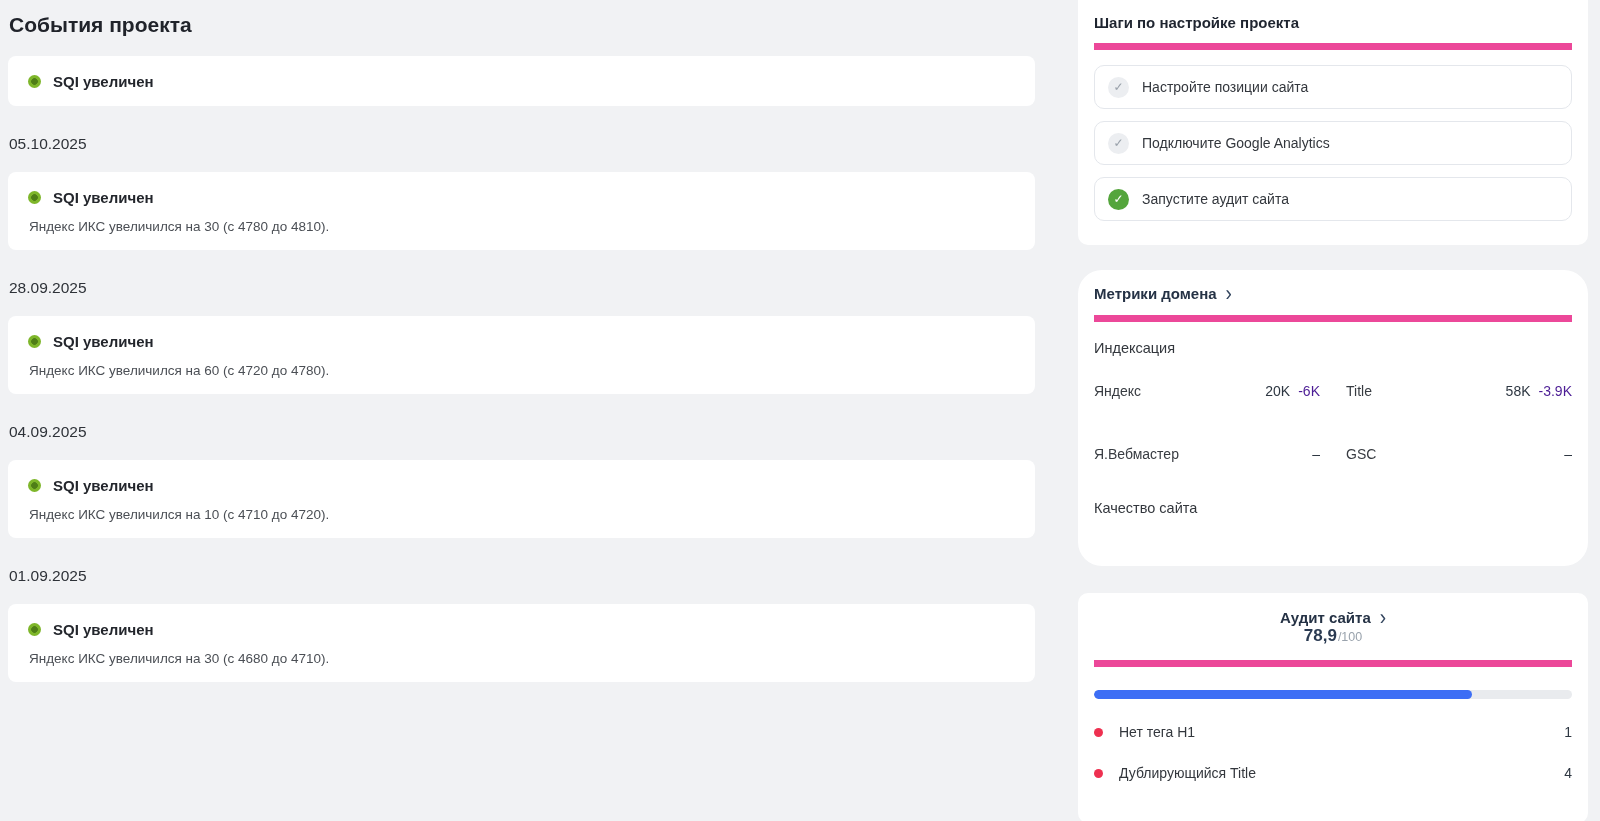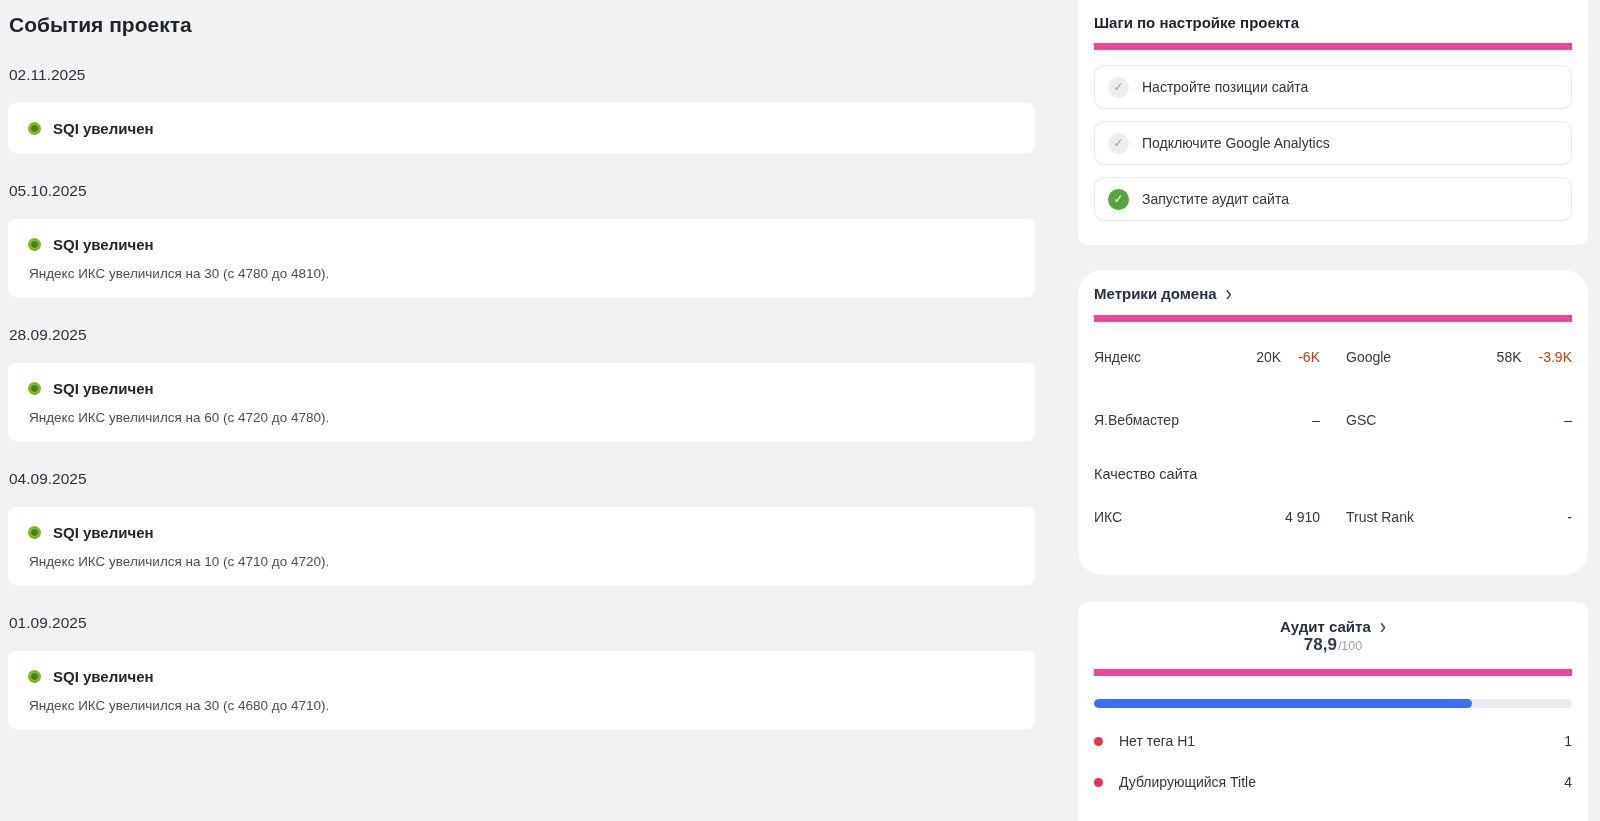--- a/index.html
+++ b/index.html
@@ -49,21 +49,21 @@
   
   .metrics-card{margin-top:25px;padding:0 16px 50px;border-radius:24px;}
   .m-heading{font-size:14.5px;color:#33373d;margin:18px 0 0;}
   .m-heading.second{margin-top:38px;}
   .m-row{display:flex;margin-top:27px;}
   .m-row.wide-gap{margin-top:47px;}
   .m-cell{flex:1;display:flex;justify-content:space-between;align-items:baseline;}
   .m-cell + .m-cell{margin-left:26px;}
   .m-label{font-size:14px;color:#383c42;}
   .m-value{font-size:14px;color:#2e3742;white-space:nowrap;}
-  .m-delta{color:#c2410c;margin-left:17px;}
+  .m-delta{color:#4c1d95;margin-left:8px;}
 
   
   .audit-card{margin-top:27px;padding:0 16px;height:230px;}
   .audit-card .card-header{padding:16px 0 14px;flex-direction:column;}
   .score-wrap{display:flex;align-items:baseline;}
   .score{font-size:17px;font-weight:700;color:#2b3b52;}
   .score-max{font-size:12.5px;color:#9aa3ad;margin-left:1px;}
   .progress-track{margin-top:23px;height:9px;background:#e9ebee;border-radius:6px;overflow:hidden;cursor:default;}
   .progress-fill{height:100%;background:#3d6ef5;border-radius:6px;}
   .issue{display:flex;align-items:center;margin-top:25px;cursor:pointer;}
@@ -73,21 +73,20 @@
 </style>
 </head>
 <body>
 
 <div class="layout">
 
   <div class="left-col">
     <div class="page-title">События проекта</div>
 
     <div>
-      <div class="event-date">02.11.2025</div>
       <div class="event-card">
         <div class="ev-head">
           <span class="ev-dot"></span>
           <span class="ev-title">SQI увеличен</span>
         </div>
       </div>
     </div>
 
     <div>
       <div class="event-date">05.10.2025</div>
@@ -155,55 +154,46 @@
     </div>
 
     <div class="card metrics-card">
       <div class="card-header">
         <span class="header-left">
           <span class="card-title">Метрики домена</span>
           <span class="chevron">›</span>
         </span>
       </div>
 
+      <div class="m-heading">Индексация</div>
 
       <div class="m-row">
         <div class="m-cell">
           <span class="m-label">Яндекс</span>
           <span class="m-value"><span>20K</span><span class="m-delta">-6K</span></span>
         </div>
         <div class="m-cell">
-          <span class="m-label">Google</span>
+          <span class="m-label">Title</span>
           <span class="m-value"><span>58K</span><span class="m-delta">-3.9K</span></span>
         </div>
       </div>
 
       <div class="m-row wide-gap">
         <div class="m-cell">
           <span class="m-label">Я.Вебмастер</span>
           <span class="m-value">–</span>
         </div>
         <div class="m-cell">
           <span class="m-label">GSC</span>
           <span class="m-value">–</span>
         </div>
       </div>
 
       <div class="m-heading second">Качество сайта</div>
 
-      <div class="m-row">
-        <div class="m-cell">
-          <span class="m-label">ИКС</span>
-          <span class="m-value">4 910</span>
-        </div>
-        <div class="m-cell">
-          <span class="m-label">Trust Rank</span>
-          <span class="m-value">-</span>
-        </div>
-      </div>
     </div>
 
     <div class="card audit-card">
       <div class="card-header">
         <span class="header-left">
           <span class="card-title">Аудит сайта</span>
           <span class="chevron">›</span>
         </span>
         <span class="score-wrap">
           <span class="score">78,9</span>

